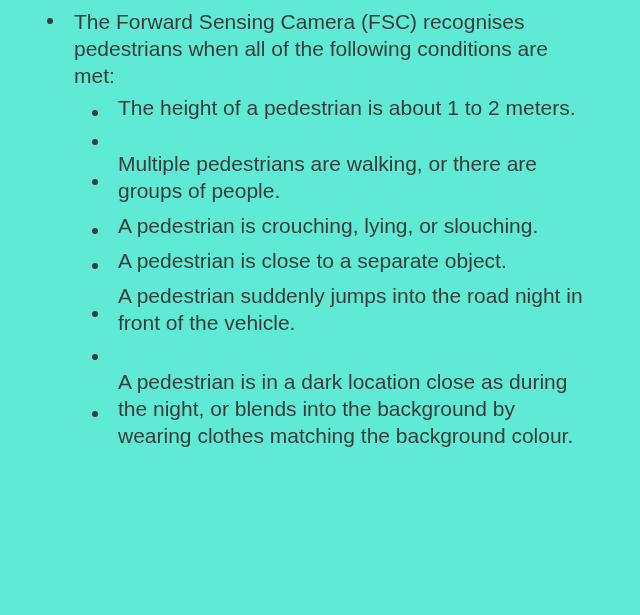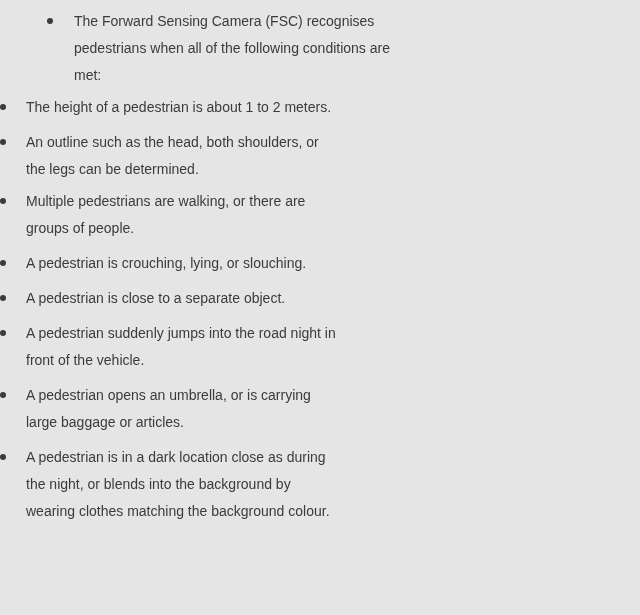--- a/index.html
+++ b/index.html
@@ -6,24 +6,24 @@
     margin: 0;
     padding: 0;
     background: #ffffff;
   }
   .page {
     position: relative;
     width: 640px;
     height: 615px;
     box-sizing: border-box;
     padding-top: 8px;
-    background: #e5e5e5;
+    background: #5eead4;
     color: #3b3b3b;
     font-family: "Liberation Sans", sans-serif;
-    font-size: 14px;
+    font-size: 21px;
     line-height: 27px;
     overflow: hidden;
   }
   ul {
     list-style: none;
     margin: 0;
     padding: 0;
   }
   .row {
     display: flex;
@@ -55,20 +55,22 @@
     margin-top: 5px;
     margin-bottom: 5px;
   }
   .list-l2 > li {
     margin-bottom: 8px;
   }
   .list-l2 > li:last-child {
     margin-bottom: 0;
   }
   .list-l2 > li > .row {
+    padding-left: 92px;
+    align-items: center;
   }
   .list-l2 > li > .row .txt {
     margin-left: 20px;
   }
 </style>
 </head>
 <body>
 
 <div class="page">
   <ul class="list-l1">
@@ -83,22 +85,20 @@
       <ul class="list-l2">
         <li>
           <div class="row">
             <span class="bullet"></span>
             <span class="txt">The height of a pedestrian is about 1 to 2 meters.</span>
           </div>
         </li>
         <li>
           <div class="row">
             <span class="bullet"></span>
-            <span class="txt">An outline such as the head, both shoulders, or
-the legs can be determined.</span>
           </div>
         </li>
       </ul>
     </li>
 
     <li>
       <ul class="list-l2">
         <li>
           <div class="row">
             <span class="bullet"></span>
@@ -121,22 +121,20 @@
         <li>
           <div class="row">
             <span class="bullet"></span>
             <span class="txt">A pedestrian suddenly jumps into the road night in
 front of the vehicle.</span>
           </div>
         </li>
         <li>
           <div class="row">
             <span class="bullet"></span>
-            <span class="txt">A pedestrian opens an umbrella, or is carrying
-large baggage or articles.</span>
           </div>
         </li>
         <li>
           <div class="row">
             <span class="bullet"></span>
             <span class="txt">A pedestrian is in a dark location close as during
 the night, or blends into the background by
 wearing clothes matching the background colour.</span>
           </div>
         </li>

